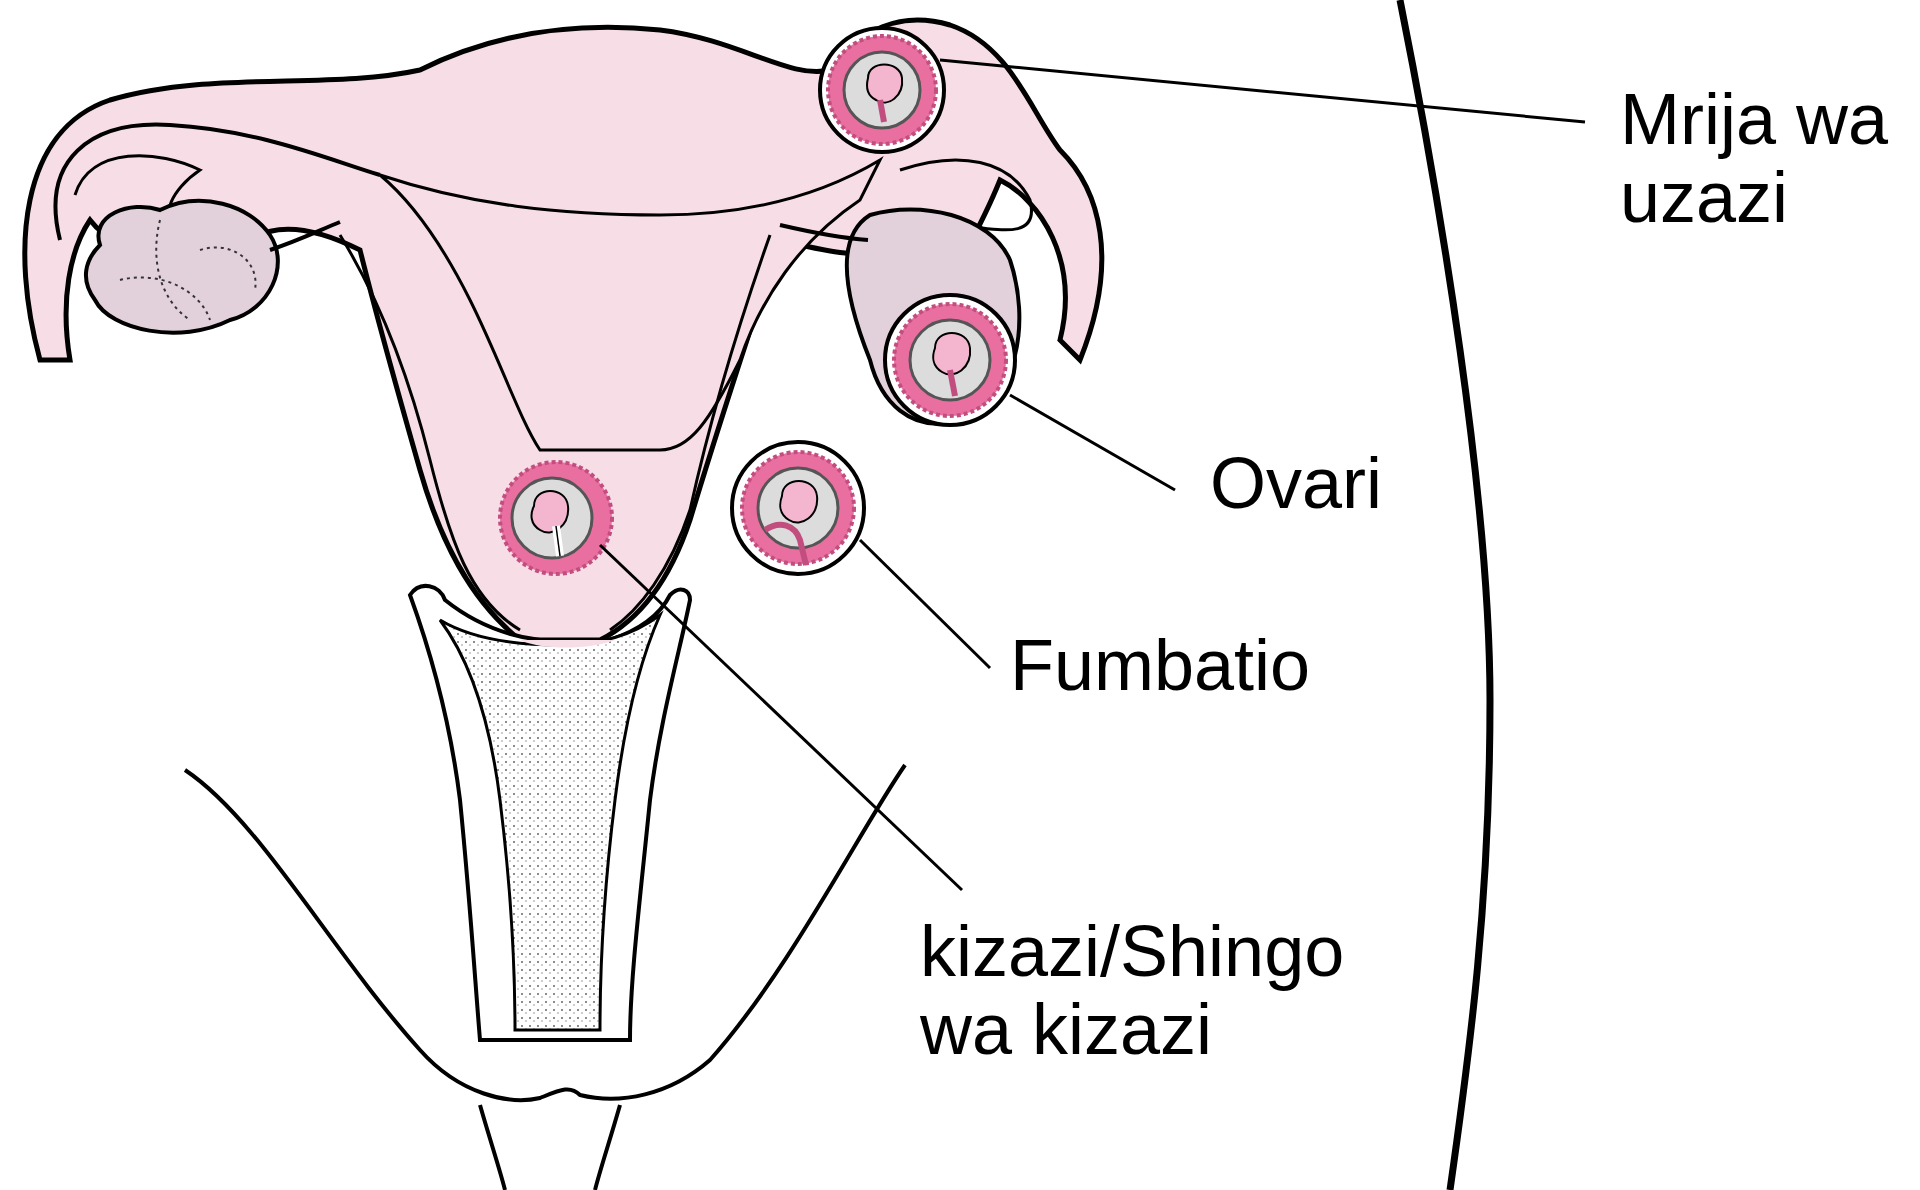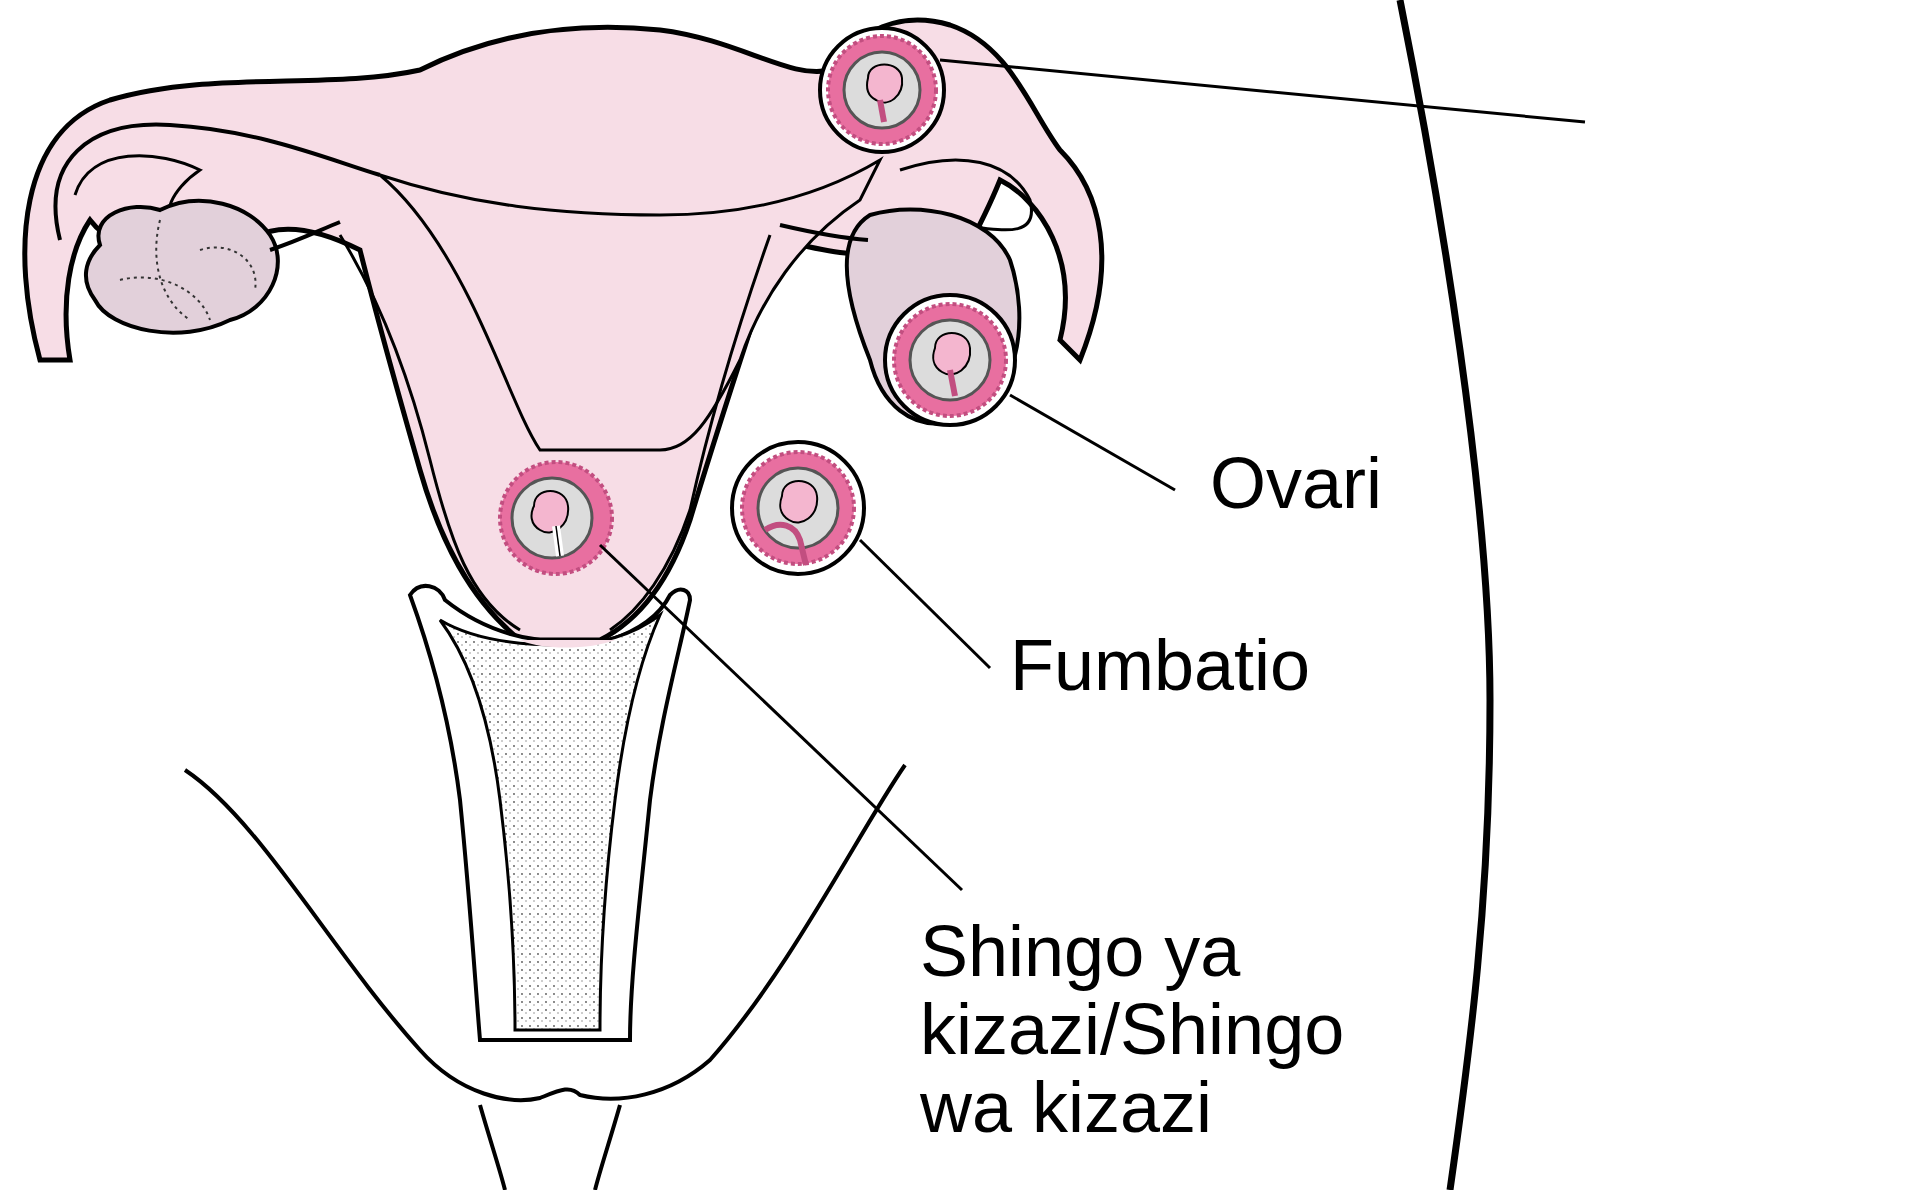--- a/index.html
+++ b/index.html
@@ -120,27 +120,28 @@
 
   <g>
     <line x1="940" y1="60" x2="1585" y2="122" stroke="#000" stroke-width="3"></line>
     <line x1="1010" y1="395" x2="1175" y2="490" stroke="#000" stroke-width="3"></line>
     <line x1="860" y1="540" x2="990" y2="668" stroke="#000" stroke-width="3"></line>
     <line x1="600" y1="545" x2="962" y2="890" stroke="#000" stroke-width="3"></line>
   </g>
 </svg>
 
 <div class="label" style="left:1620px; top:80px;">
+  <span>Mrija wa</span>
+  <span>uzazi</span>
 </div>
 
 <div class="label" style="left:1210px; top:444px;">
   <span>Ovari</span>
 </div>
 
 <div class="label" style="left:1010px; top:626px;">
   <span>Fumbatio</span>
 </div>
 
 <div class="label" style="left:920px; top:912px;">
-  <span>Shingo ya</span>
   <span>kizazi/Shingo</span>
   <span>wa kizazi</span>
 </div>
 
 </body></html>

